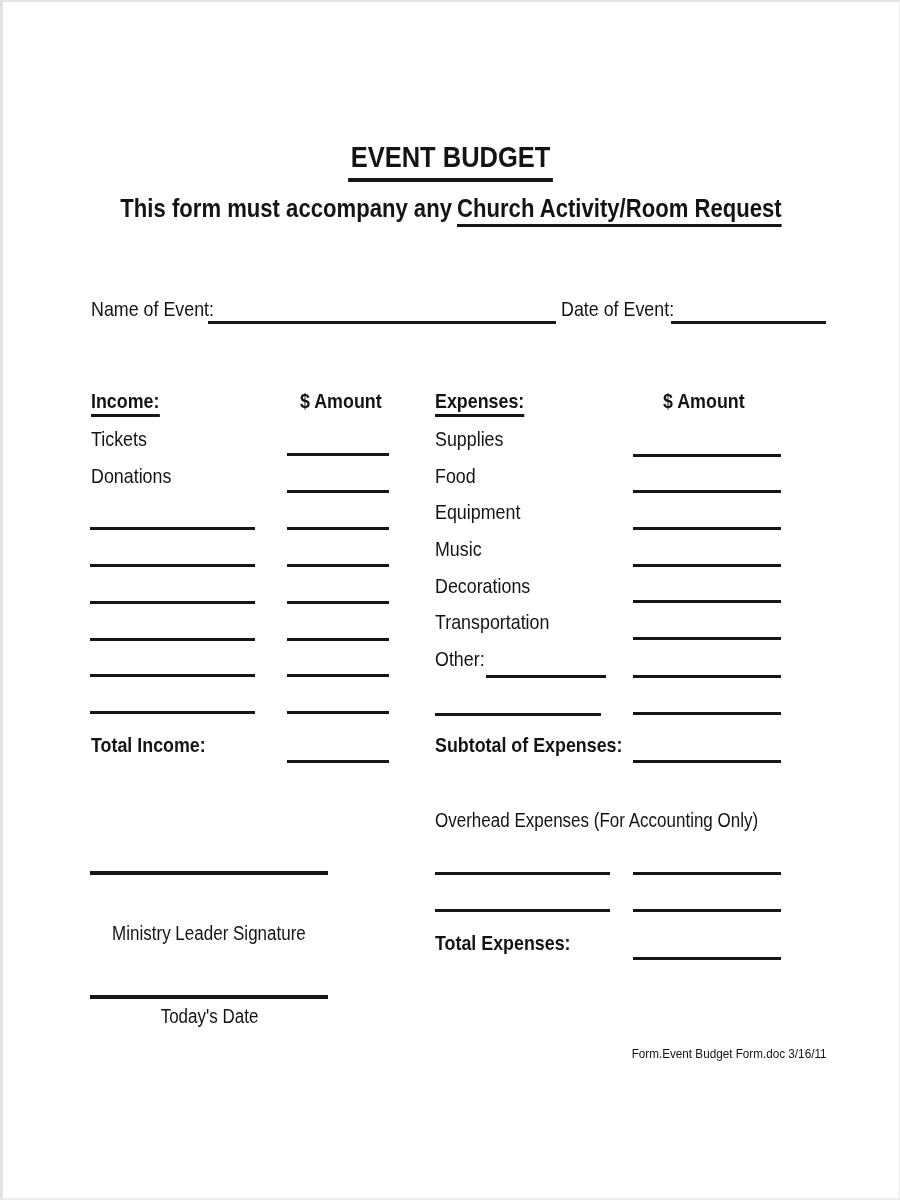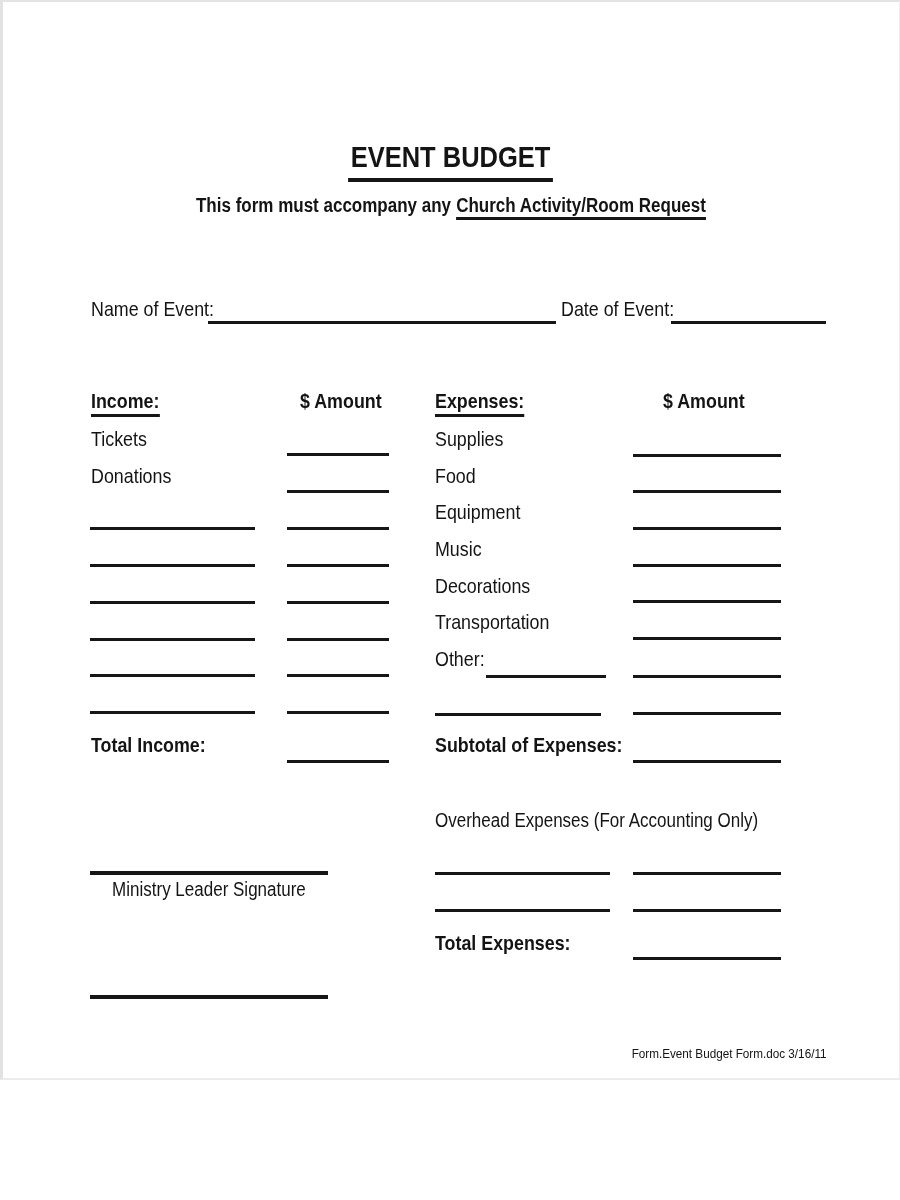--- a/index.html
+++ b/index.html
@@ -1,32 +1,32 @@
 <!DOCTYPE html>
 <html><head>
 <meta charset="utf-8">
 <style>
   html,body { margin:0; padding:0; background:#ffffff; }
   .page {
-    position:relative; width:900px; height:1080px; background:#ffffff;
+    position:relative; width:900px; height:1200px; background:#ffffff;
     font-family:"Liberation Sans", sans-serif; color:#141414; overflow:hidden;
     box-sizing:border-box;
     border-top:2px solid #e4e4e4; border-left:3px solid #e2e2e2;
     border-right:1px solid #ececec; border-bottom:2px solid #ececec;
   }
   .t { position:absolute; white-space:nowrap; font-size:21px; line-height:1.2; }
   .bold { font-weight:bold; }
   .cx { transform:scaleX(0.85); transform-origin:0 50%; }
   .ctr { left:0; right:0; text-align:center; }
   .ctr .in { display:inline-block; transform:scaleX(0.85); transform-origin:50% 50%; white-space:nowrap; }
   .line { position:absolute; height:3px; background:#161616; }
   .hd { border-bottom:3px solid #161616; padding-bottom:2px; }
   .uphrase { border-bottom:3px solid #161616; padding-bottom:1px; margin-left:6px; }
   .title-in { font-size:30px; font-weight:bold; border-bottom:4px solid #161616; padding:0 3px 3px 3px; }
-  .sub { font-size:20px; font-weight:bold; }
+  .sub { font-size:26px; font-weight:bold; }
   .small20 { font-size:20px; }
   .sigbox { position:absolute; width:238px; text-align:center; font-size:20px; }
   .sigbox .in { display:inline-block; transform:scaleX(0.85); transform-origin:50% 50%; white-space:nowrap; }
   .footer { position:absolute; right:72px; top:1044px; font-size:13px; text-align:right; }
   .footer .in { display:inline-block; transform:scaleX(0.9); transform-origin:100% 50%; white-space:nowrap; }
 </style>
 </head>
 <body>
 
 <div class="page">
@@ -102,22 +102,25 @@
   <div class="t cx small20" style="left:432px; top:806px;">Overhead Expenses (For Accounting Only)</div>
   <div class="line" style="left:432px; top:870px; width:175px;"></div>
   <div class="line" style="left:630px; top:870px; width:148px;"></div>
   <div class="line" style="left:432px; top:907px; width:175px;"></div>
   <div class="line" style="left:630px; top:907px; width:148px;"></div>
 
   <div class="t cx bold" style="left:432px; top:928px;">Total Expenses:</div>
   <div class="line" style="left:630px; top:955px; width:148px;"></div>
 
   <div class="line" style="left:87px; top:869px; width:238px; height:4px;"></div>
-  <div class="sigbox" style="left:87px; top:876px;">
+  <div class="sigbox" style="left:87px; top:920px;">
     <span class="in">Ministry Leader Signature</span>
   </div>
   <div class="line" style="left:87px; top:993px; width:238px; height:4px;"></div>
+  <div class="sigbox" style="left:87px; top:1003px;">
+    <span class="in">Today's Date</span>
+  </div>
 
   <div class="footer">
     <span class="in">Form.Event Budget Form.doc 3/16/11</span>
   </div>
 
 </div>
 
 </body></html>

